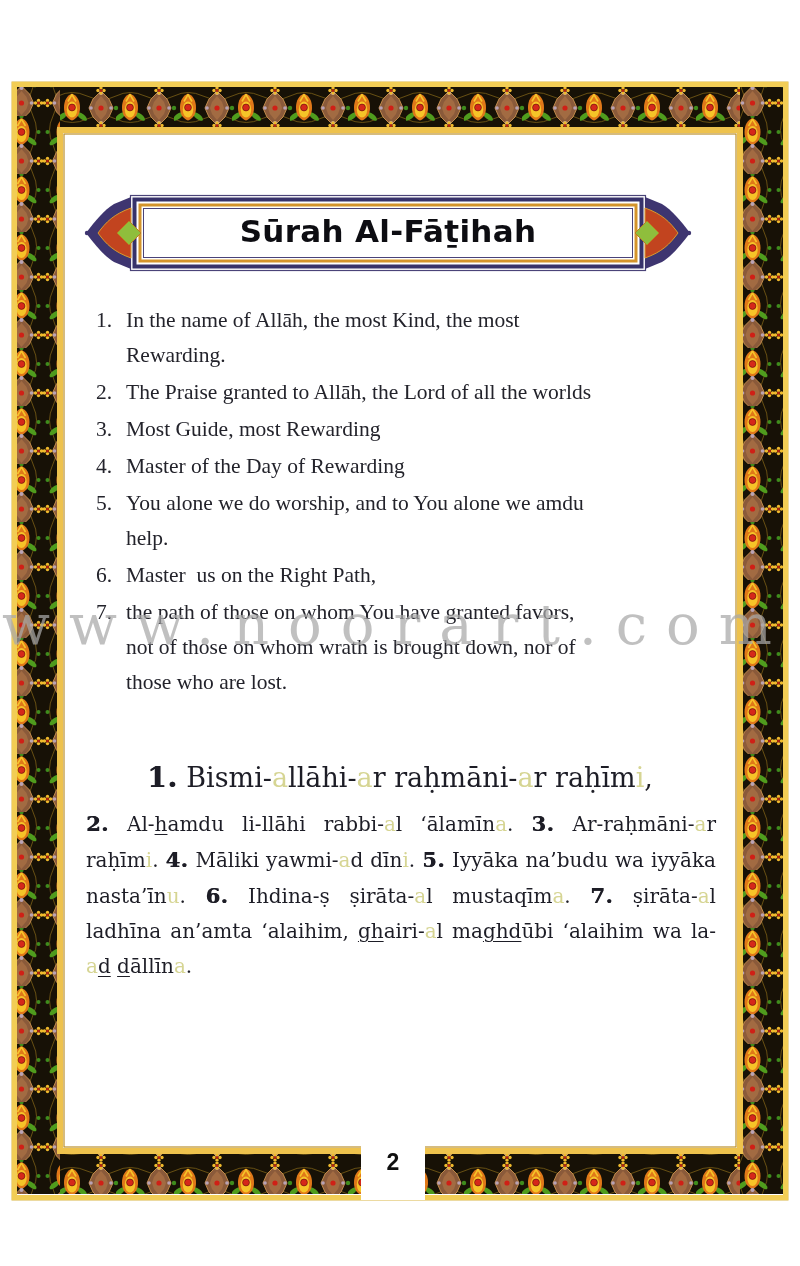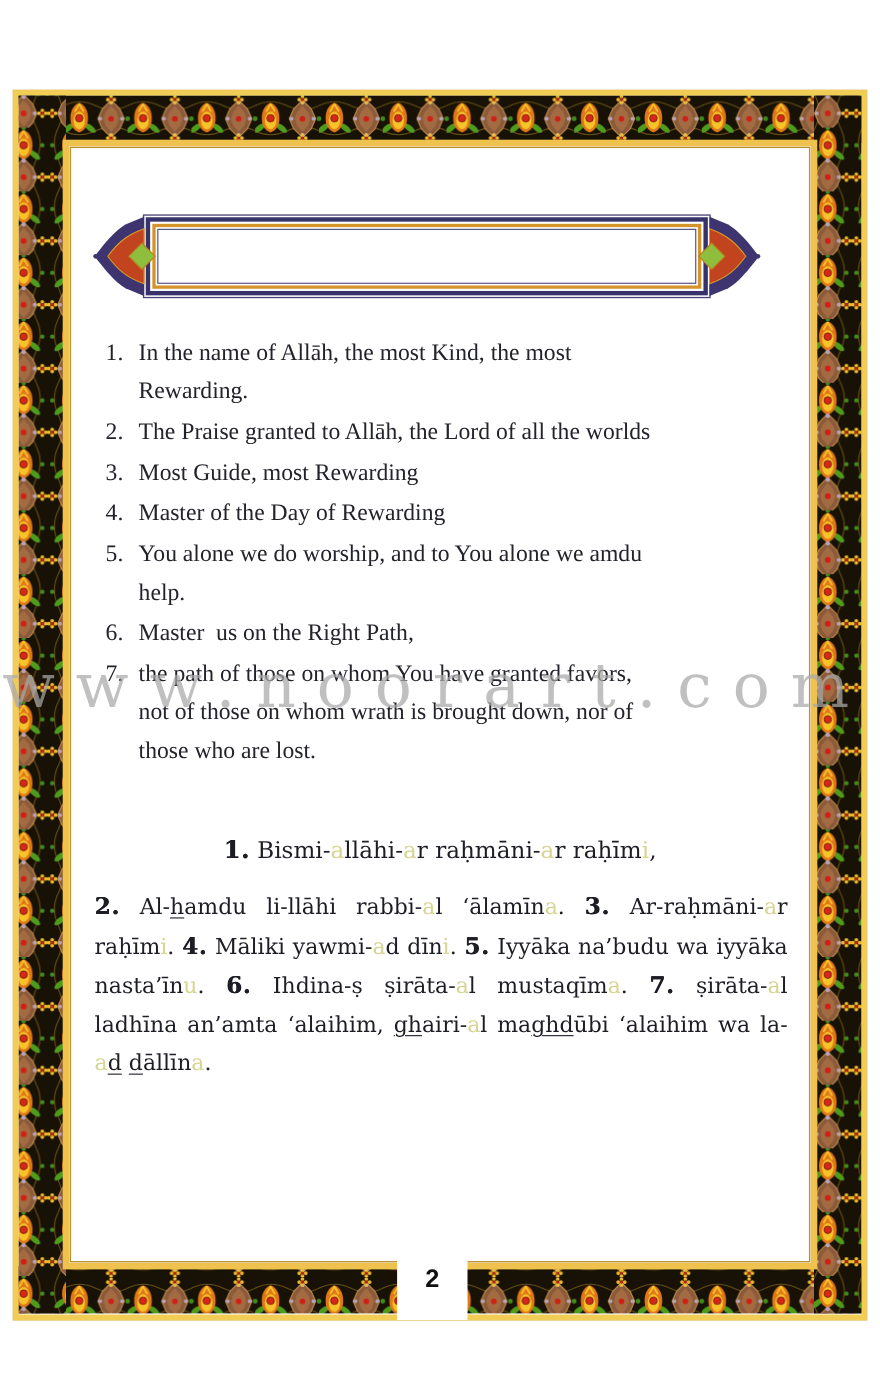--- a/index.html
+++ b/index.html
@@ -11,21 +11,21 @@
       text-align:center;font-family:"DejaVu Sans", sans-serif;font-weight:bold;
       font-size:31px;letter-spacing:.3px;color:#0d0d12;}
   
   .translation{position:absolute;left:96px;top:303px;width:620px;z-index:3;
       list-style:none;margin:0;padding:0;font-size:21.5px;line-height:35px;color:#23232b;}
   .titem{display:flex;margin:0 0 2px 0;}
   .tnum{width:30px;flex:0 0 30px;}
   .ttext{flex:1;white-space:pre-wrap;}
   
   .translit-line1{position:absolute;left:86px;top:760px;width:628px;z-index:3;
-      text-align:center;font-family:"DejaVu Serif", serif;font-size:21px;color:#1d1d26;}
+      text-align:center;font-family:"DejaVu Serif", serif;font-size:27px;color:#1d1d26;}
   .translit-para{position:absolute;left:86px;top:806px;width:630px;z-index:3;
       text-align:justify;font-family:"DejaVu Serif", serif;font-size:20px;
       line-height:35px;color:#1d1d26;}
   .seg-n{font-weight:700;letter-spacing:.5px;font-size:1.05em;text-shadow:.4px 0 0 #1d1d26;}
   .seg-e{color:#d6d593;}
   .seg-u{text-decoration:underline;text-decoration-thickness:1.4px;text-underline-offset:3px;}
   
   .watermark{position:absolute;left:2px;top:592px;width:800px;z-index:6;
       font-family:"DejaVu Serif", serif;font-size:56px;letter-spacing:19px;
       color:#a9a9a9;opacity:.72;white-space:nowrap;pointer-events:none;}
@@ -118,20 +118,21 @@
     </g>
 
     <g transform="translate(776 0) scale(-1 1)">
       <path d="M86,233 C96,220 104,210 114,204 L131,197 L131,269 L114,262 C104,256 96,246 86,233 Z" fill="#3e3570"></path>
       <path d="M98,233 C106,222 114,214 131,208 L131,258 C114,252 106,244 98,233 Z" fill="#c2441f" stroke="#d89a2e" stroke-width="1"></path>
       <polygon points="117,233 129,221 141,233 129,245" fill="#8fbe3c" stroke="#b97f1f" stroke-width="1"></polygon>
       <circle cx="87" cy="233" r="2.2" fill="#3e3570"></circle>
     </g>
   </svg>
 
+  <div class="banner-title">Sūrah Al-Fāṯihah</div>
 
   <ol class="translation">
     <li class="titem">
       <span class="tnum">1.</span>
       <span class="ttext">In the name of Allāh, the most Kind, the most
 Rewarding.</span>
     </li>
     <li class="titem">
       <span class="tnum">2.</span>
       <span class="ttext">The Praise granted to Allāh, the Lord of all the worlds</span>

